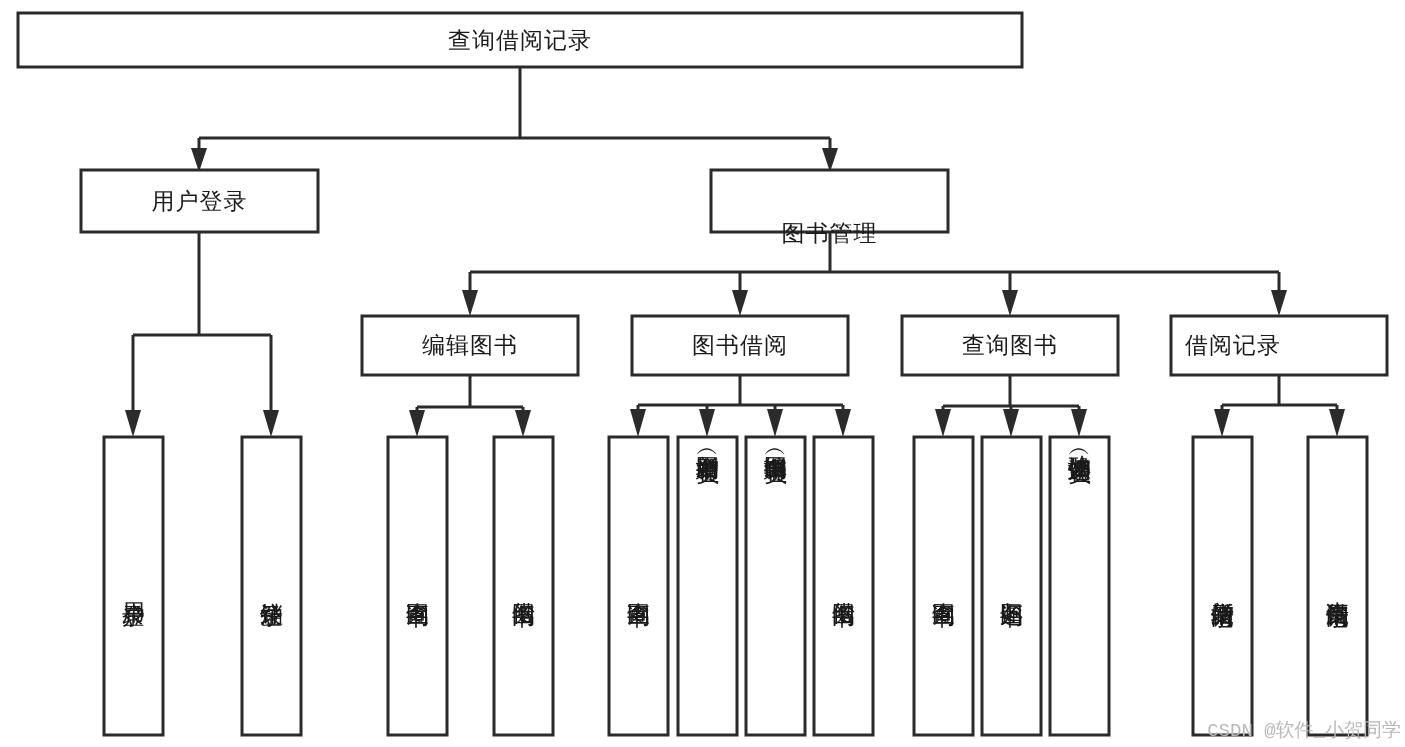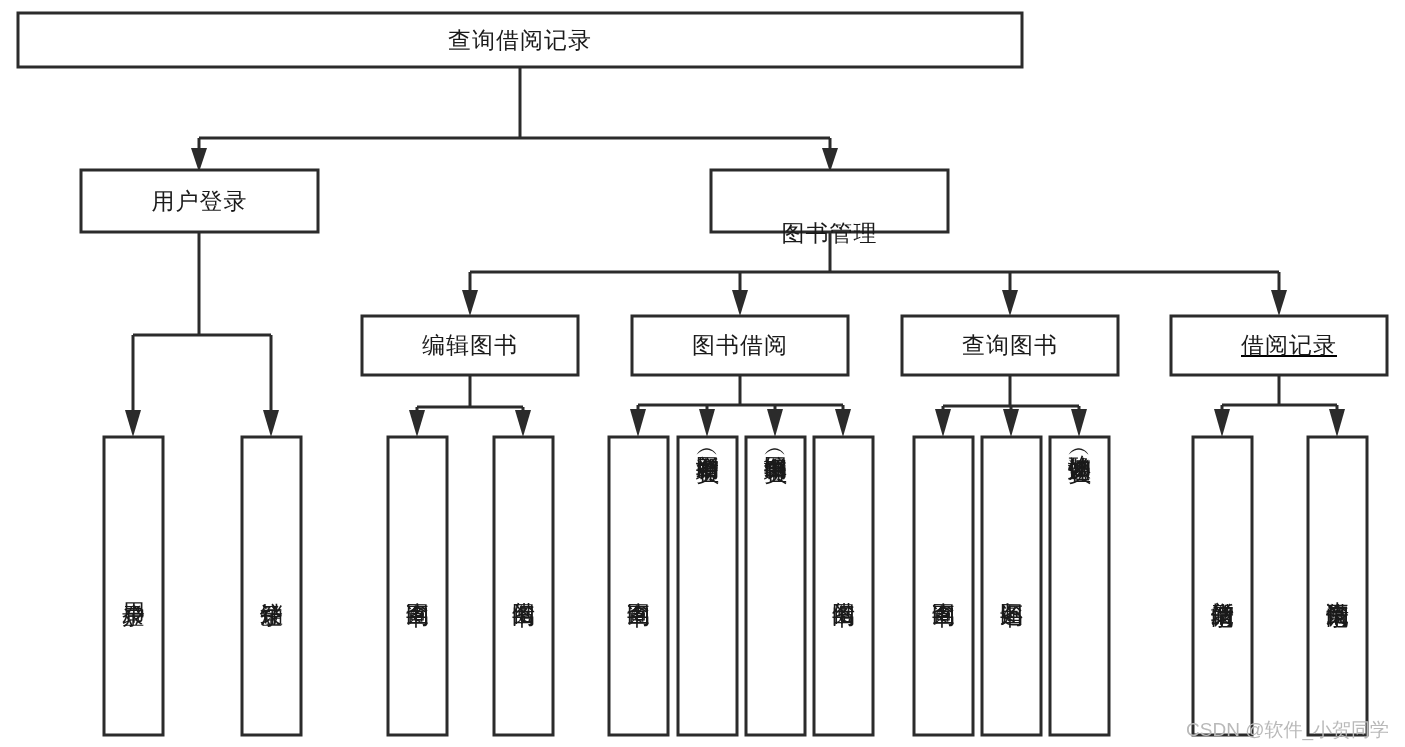--- a/index.html
+++ b/index.html
@@ -67,23 +67,23 @@
   }
   .hlabel-text {
     font-family: "DejaVu Sans", "Liberation Sans", sans-serif;
     font-size: 23px;
     color: #1a1a1a;
     letter-spacing: 1px;
     white-space: nowrap;
   }
   .watermark {
     position: absolute;
-    right: 16px;
+    right: 4px;
     bottom: 4px;
-    font-family: Liberation Sans, sans-serif;
+    font-family: Liberation Mono, monospace;
     font-size: 19px;
     color: #b9b9b9;
     white-space: nowrap;
     pointer-events: none;
   }
 </style>
 </head>
 <body>
 
 <div id="diagram-root">
@@ -209,21 +209,21 @@
   </div>
 
   <div class="hlabel-wrap" style="left:632px; top:316px; width:216px; height:59px;">
     <span class="hlabel-text">图书借阅</span>
   </div>
 
   <div class="hlabel-wrap" style="left:902px; top:316px; width:216px; height:59px;">
     <span class="hlabel-text">查询图书</span>
   </div>
 
-  <div class="hlabel-wrap" style="left:1181px; top:316px; width:216px; height:59px;text-decoration:underline;">
+  <div class="hlabel-wrap" style="left:1125px; top:316px; width:216px; height:59px;">
     <span class="hlabel-text">借阅记录</span>
   </div>
 
   <div class="vlabel-wrap" style="left:104px; top:437px; width:59px; height:298px;">
     <span class="vlabel-text">用户登录</span>
   </div>
 
   <div class="vlabel-wrap" style="left:242px; top:437px; width:59px; height:298px;">
     <span class="vlabel-text">注销登录</span>
   </div>

